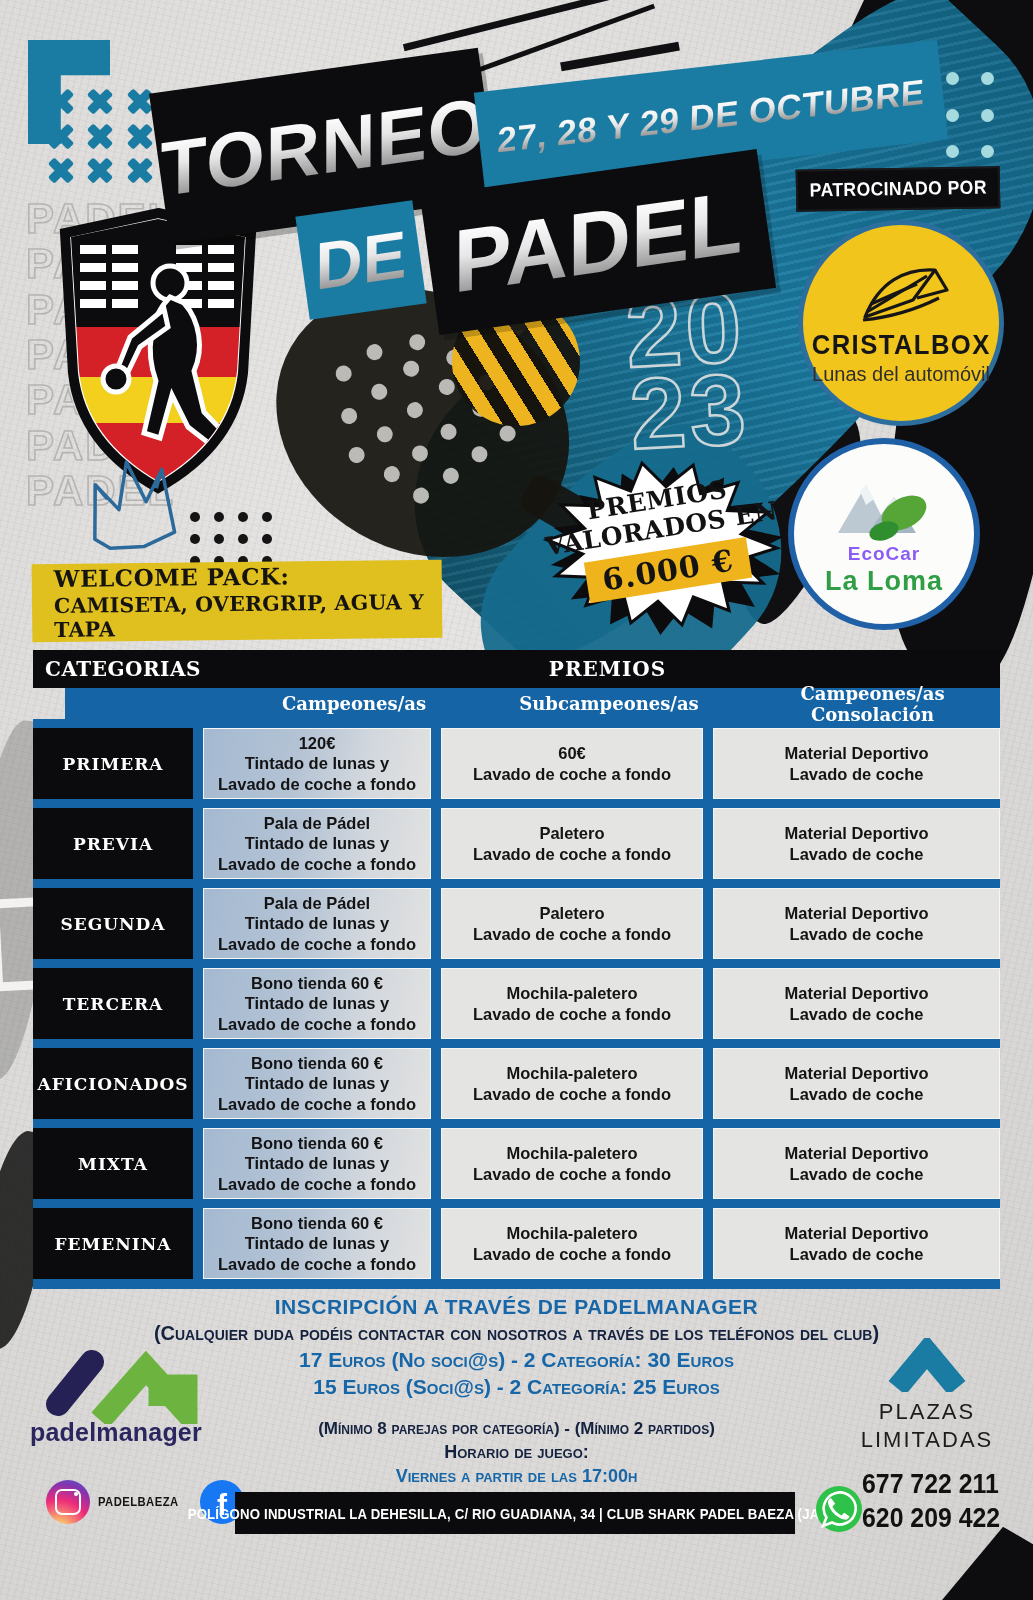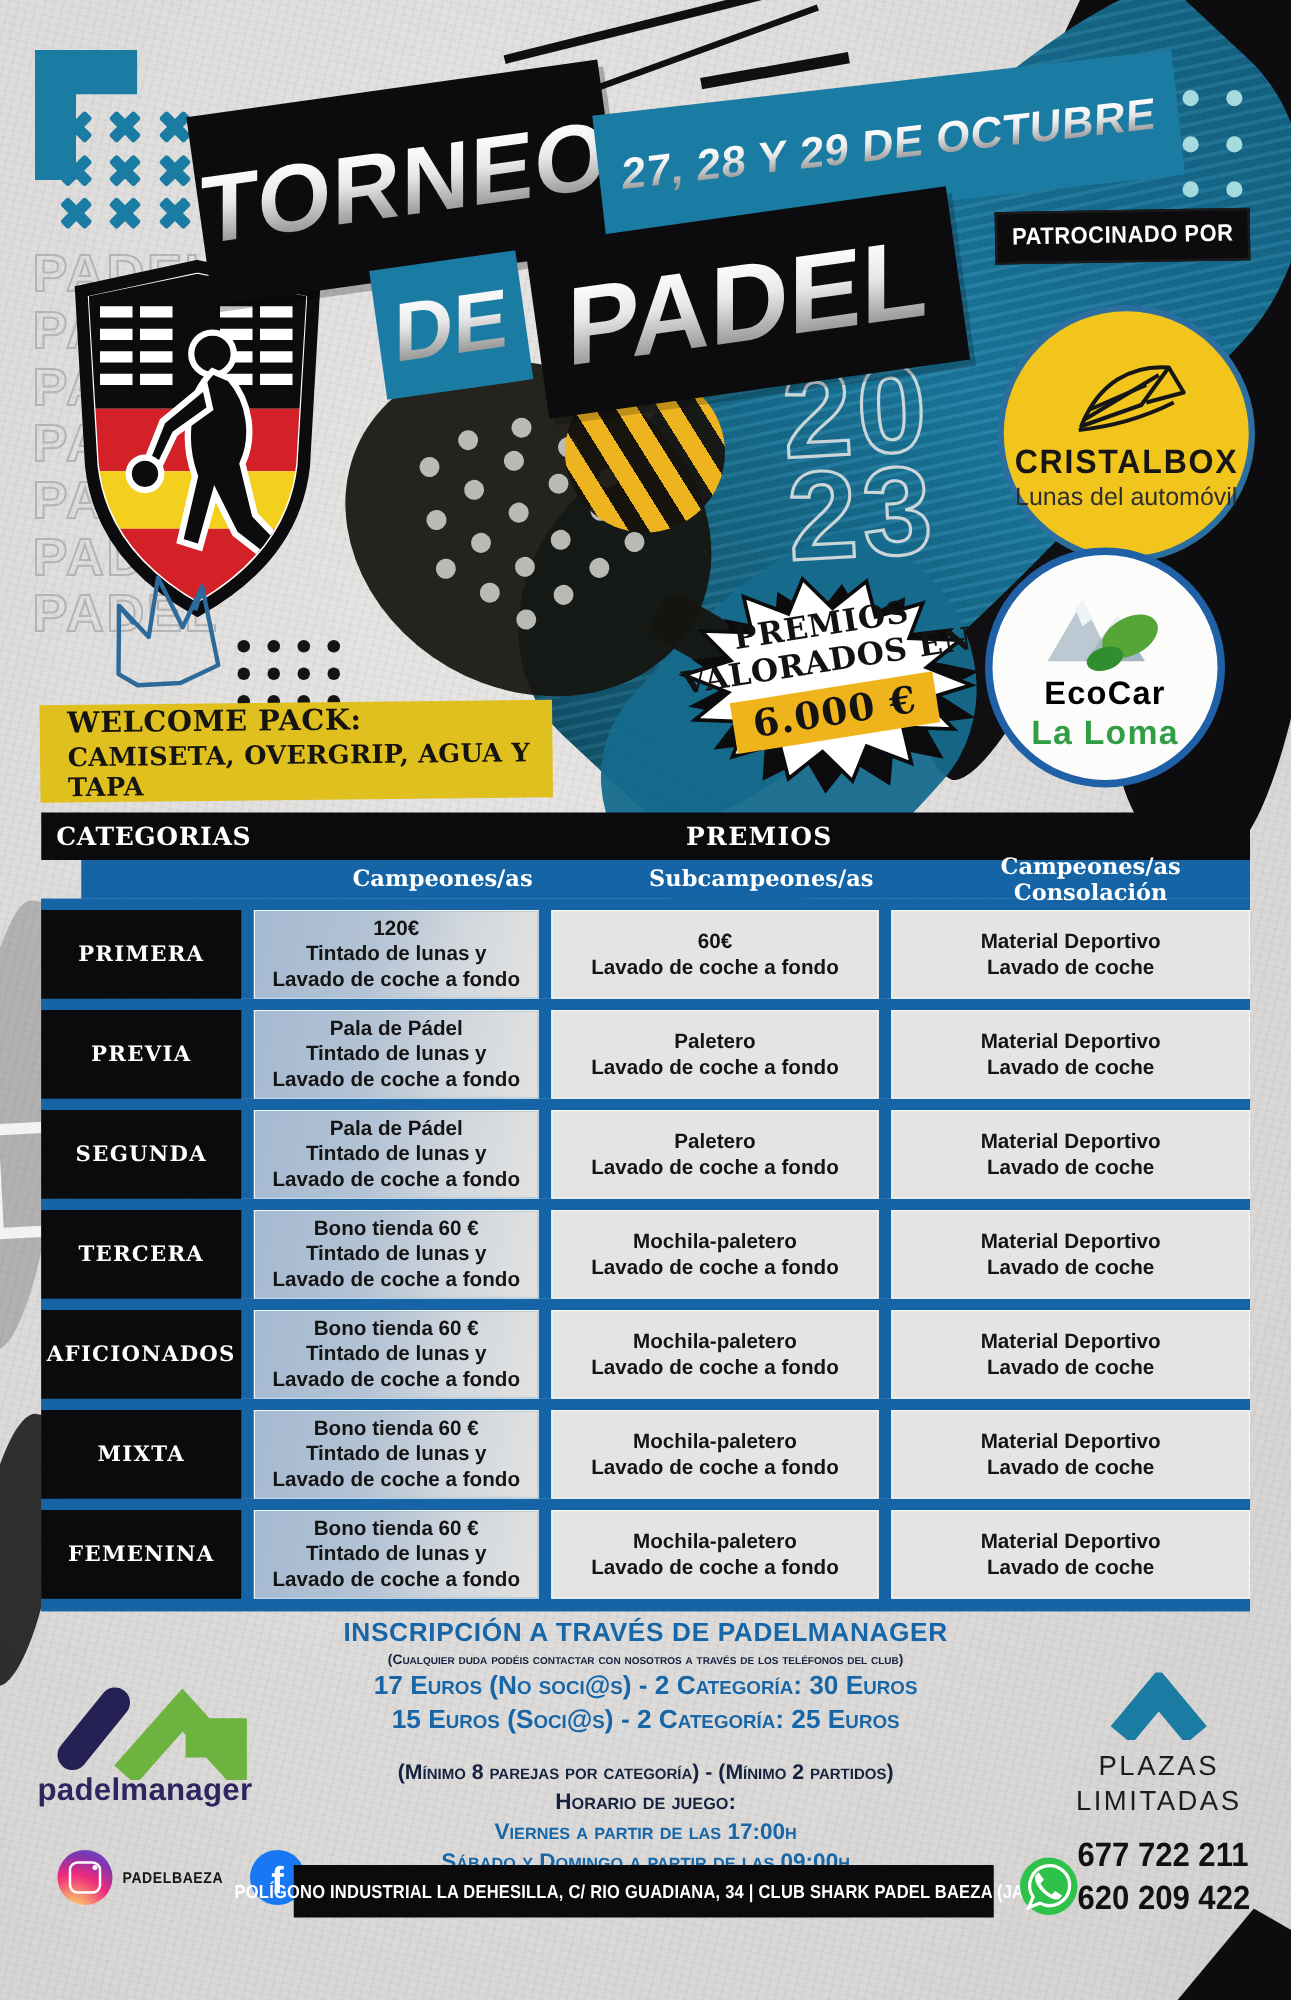--- a/index.html
+++ b/index.html
@@ -75,25 +75,25 @@
   .box-padel{left:428px;top:172px;width:340px;height:140px;background:#0c0c0e;transform:rotate(-8deg);z-index:4;
     display:flex;align-items:center;justify-content:center;box-shadow:4px 6px 0 rgba(0,0,0,.2);}
   .box-padel .t{font-size:88px;font-weight:900;transform:skewX(-8deg);}
 
   .sponsored{left:796px;top:168px;width:200px;height:38px;background:#0c0c0e;z-index:6;transform:rotate(-1deg);
     display:flex;align-items:center;justify-content:center;border:2px solid #1a1a1c;}
   .sponsored .t{color:#fff;font-weight:bold;font-size:19px;letter-spacing:.5px;transform:scaleX(.92);white-space:nowrap;}
 
   
   .circ{border-radius:50%;z-index:6;display:flex;flex-direction:column;align-items:center;justify-content:center;text-align:center;}
-  .cristalbox{left:798px;top:244px;width:196px;height:196px;background:#f2c51d;border:5px solid #2c6e9e;}
+  .cristalbox{left:798px;top:220px;width:196px;height:196px;background:#f2c51d;border:5px solid #2c6e9e;}
   .cristalbox .name{font-size:27px;font-weight:bold;color:#161616;letter-spacing:1.5px;margin-top:4px;transform:scaleX(.95);}
   .cristalbox .tag{font-size:20px;color:#2e2e2e;margin-top:2px;}
   .ecocar{left:788px;top:438px;width:180px;height:180px;background:#fcfcfa;border:6px solid #1f60a6;}
-  .ecocar .l1{font-size:26px;font-weight:bold;color:#000000;letter-spacing:1px;}
+  .ecocar .l1{font-size:19px;font-weight:bold;color:#8b5cf6;letter-spacing:1px;}
   .ecocar .l2{font-size:27px;font-weight:bold;color:#2f9e44;letter-spacing:1px;margin-top:1px;}
 
   
   .burst{left:538px;top:452px;width:250px;height:190px;z-index:5;}
   .burst svg{position:absolute;left:0;top:0;}
   .burst .txt{position:absolute;left:0;top:34px;width:100%;text-align:center;transform:rotate(-9deg);z-index:2;}
   .burst .l1,.burst .l2{font-weight:900;font-size:25px;color:#121212;line-height:1.15;letter-spacing:.5px;}
   .burst .amt{display:inline-block;margin-top:6px;background:#efb41c;color:#131313;font-weight:900;font-size:30px;padding:3px 16px;letter-spacing:1px;}
 
   
@@ -121,21 +121,21 @@
     font-size:16.5px;font-weight:600;color:#141414;line-height:1.22;}
   .tcell.champ{width:228px;background:linear-gradient(103deg,#a4b9d1 0%,#b4c3d4 42%,#d3d8de 72%,#e2e2e0 100%);}
   .tcell.sub{width:262px;}
   .tcell.cons{flex:1;}
   .lines{white-space:pre-line;}
 
   
   .reg{left:0;top:1292px;width:1033px;text-align:center;z-index:6;font-variant:small-caps;}
   .reg div{margin:3px 0;}
   .reg .h{color:#1766a8;font-weight:900;font-size:21px;letter-spacing:.5px;}
-  .reg .note{color:#15223f;font-weight:bold;font-size:11px;}
+  .reg .note{color:#15223f;font-weight:bold;font-size:20px;}
   .reg .price{color:#1766a8;font-weight:900;font-size:21px;}
   .reg .min{color:#15223f;font-weight:900;font-size:17px;margin-top:20px;}
   .reg .hor{color:#15223f;font-weight:900;font-size:18px;}
   .reg .sched{color:#1766a8;font-weight:900;font-size:18px;}
 
   
   .pm-logo{left:42px;top:1332px;z-index:7;}
   .pm-word{left:30px;top:1418px;width:170px;text-align:center;z-index:7;color:#2b2660;font-weight:bold;font-size:25px;letter-spacing:.2px;}
   .plazas{left:852px;top:1338px;width:150px;text-align:center;z-index:7;}
   .plazas .txt{font-size:22px;color:#1c1c1c;letter-spacing:2px;line-height:1.25;margin-top:2px;}

